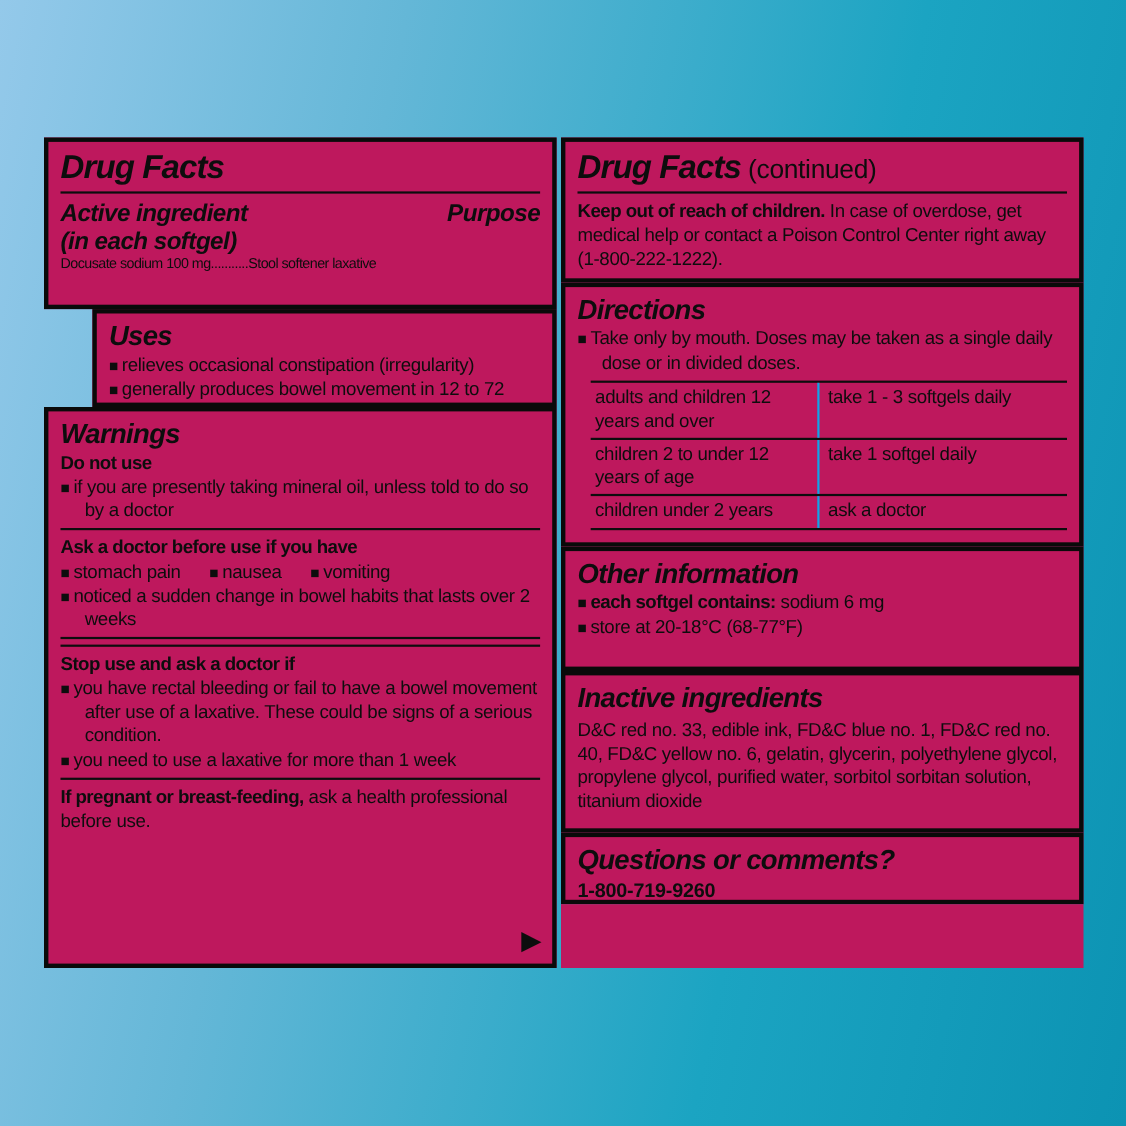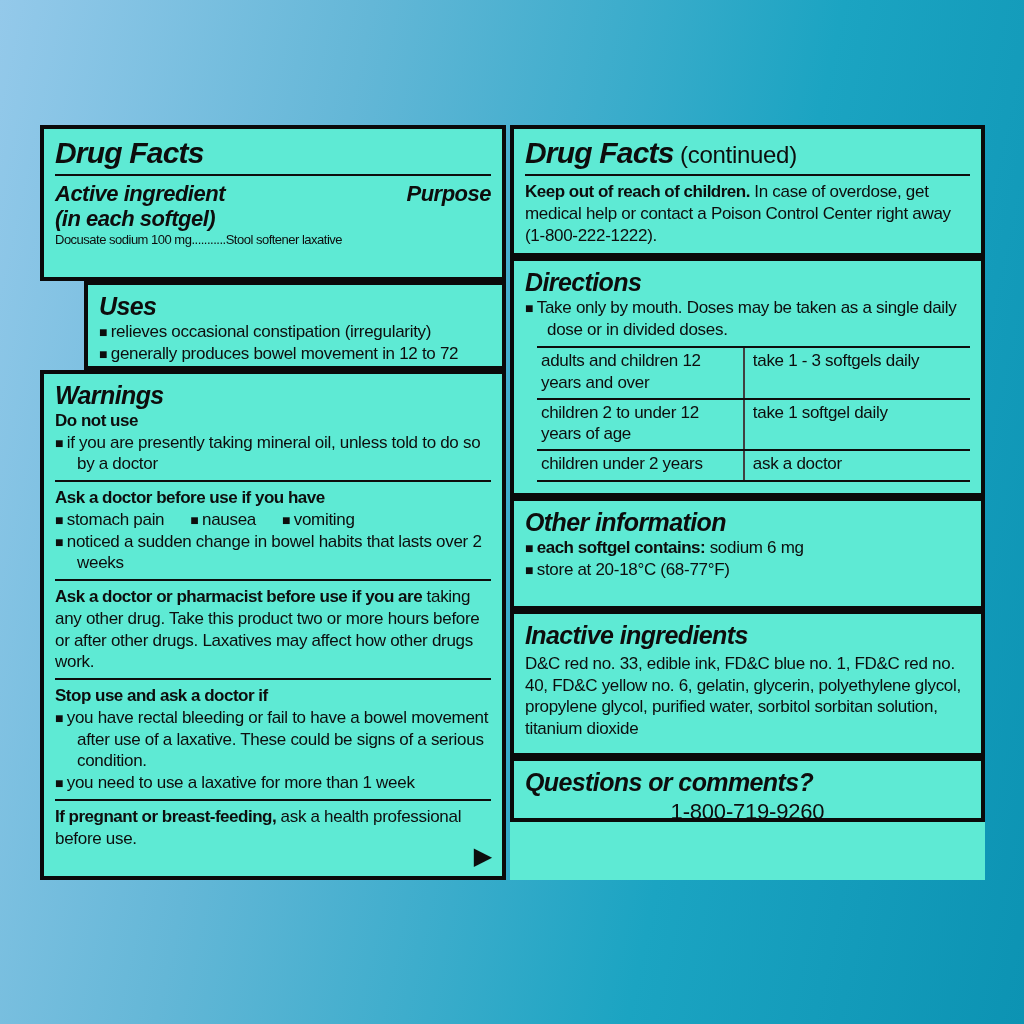--- a/index.html
+++ b/index.html
@@ -13,21 +13,21 @@
     overflow:hidden;
   }
   .panel{
     position:absolute;left:40px;top:125px;width:945px;height:755px;
     display:flex;gap:4px;
   }
   .col{display:flex;flex-direction:column;}
   .col-left{width:466px;}
   .col-right{flex:1;}
   .box{
-    background:#5eead4;border:4px solid #0a0a0a;box-sizing:border-box;
+    background:#be185d;border:4px solid #0a0a0a;box-sizing:border-box;
     padding:7px 11px;overflow:hidden;
   }
   .box.noborder{border:none;}
   
   .lb1{height:156px;}
   .lb2{height:89px;margin-left:44px;}
   .lb3{flex:1;position:relative;}
   .rb1{height:132px;}
   .rb2{height:240px;}
   .rb3{height:113px;}
@@ -52,26 +52,26 @@
   .inline-bullets span{margin-right:26px;}
   .inline-bullets span::before{content:"■ ";font-size:14px;}
   .active-row{display:flex;justify-content:space-between;align-items:baseline;}
   .dose-line{font-size:13px;line-height:1.3;letter-spacing:-0.5px;white-space:nowrap;margin-top:0;}
   .dose-table{
     border-top:2px solid #0d0d0d;border-bottom:2px solid #0d0d0d;
     margin:6px 0 0 12px;font-size:17px;line-height:1.25;
   }
   .dose-row{display:flex;border-bottom:2px solid #0d0d0d;}
   .dose-row:last-child{border-bottom:none;align-items:flex-end;}
-  .dose-cell-who{width:48%;padding:2px 6px 5px 4px;border-right:2px solid #404040;box-sizing:border-box;}
+  .dose-cell-who{width:48%;padding:2px 6px 5px 4px;border-right:2px solid #0ea5e9;box-sizing:border-box;}
   .dose-cell-dose{width:52%;padding:2px 4px 5px 8px;box-sizing:border-box;}
   .arrow{
     position:absolute;right:10px;bottom:8px;font-size:24px;line-height:1;color:#0d0d0d;
   }
-  .phone{font-size:22px;font-weight:normal;letter-spacing:-0.2px;margin-top:2px;text-align:center;}
+  .phone{font-size:18px;font-weight:bold;letter-spacing:-0.2px;margin-top:2px;}
   .mt3{margin-top:3px;}
 </style>
 </head>
 <body>
 
 <div class="panel">
 
   <div class="col col-left">
 
     <div class="box lb1">
@@ -101,21 +101,20 @@
 
       <p class="body-text bold">Ask a doctor before use if you have</p>
       <div class="inline-bullets">
         <span>stomach pain</span>
         <span>nausea</span>
         <span>vomiting</span>
       </div>
       <p class="bullet">noticed a sudden change in bowel habits that lasts over 2 weeks</p>
       <div class="tline"></div>
 
-      <p class="para"><span class="bold">Ask a doctor or pharmacist before use if you are</span><span> taking any other drug. Take this product two or more hours before or after other drugs. Laxatives may affect how other drugs work.</span></p>
       <div class="tline"></div>
 
       <p class="body-text bold">Stop use and ask a doctor if</p>
       <p class="bullet">you have rectal bleeding or fail to have a bowel movement after use of a laxative. These could be signs of a serious condition.</p>
       <p class="bullet">you need to use a laxative for more than 1 week</p>
       <div class="tline"></div>
 
       <p class="para"><span class="bold">If pregnant or breast-feeding,</span><span> ask a health professional before use.</span></p>
       <span class="arrow">▶</span>
     </div>

